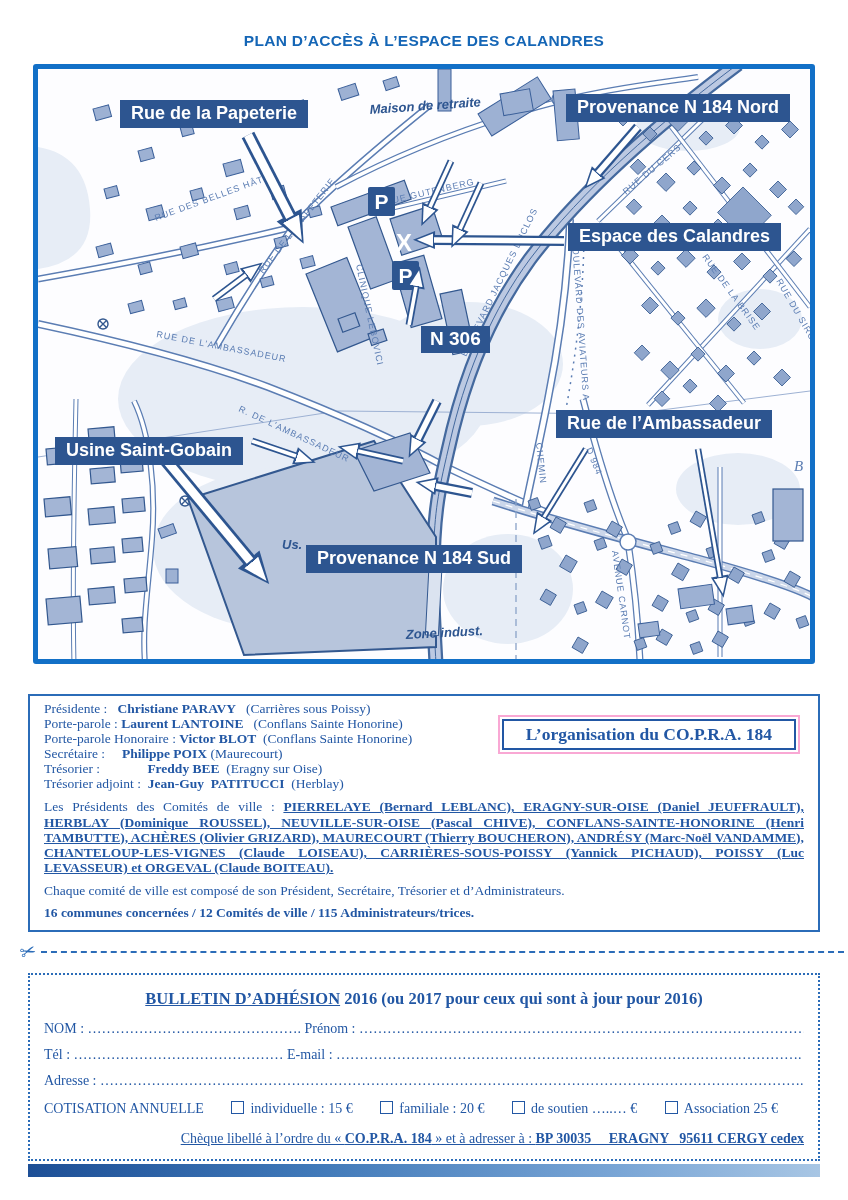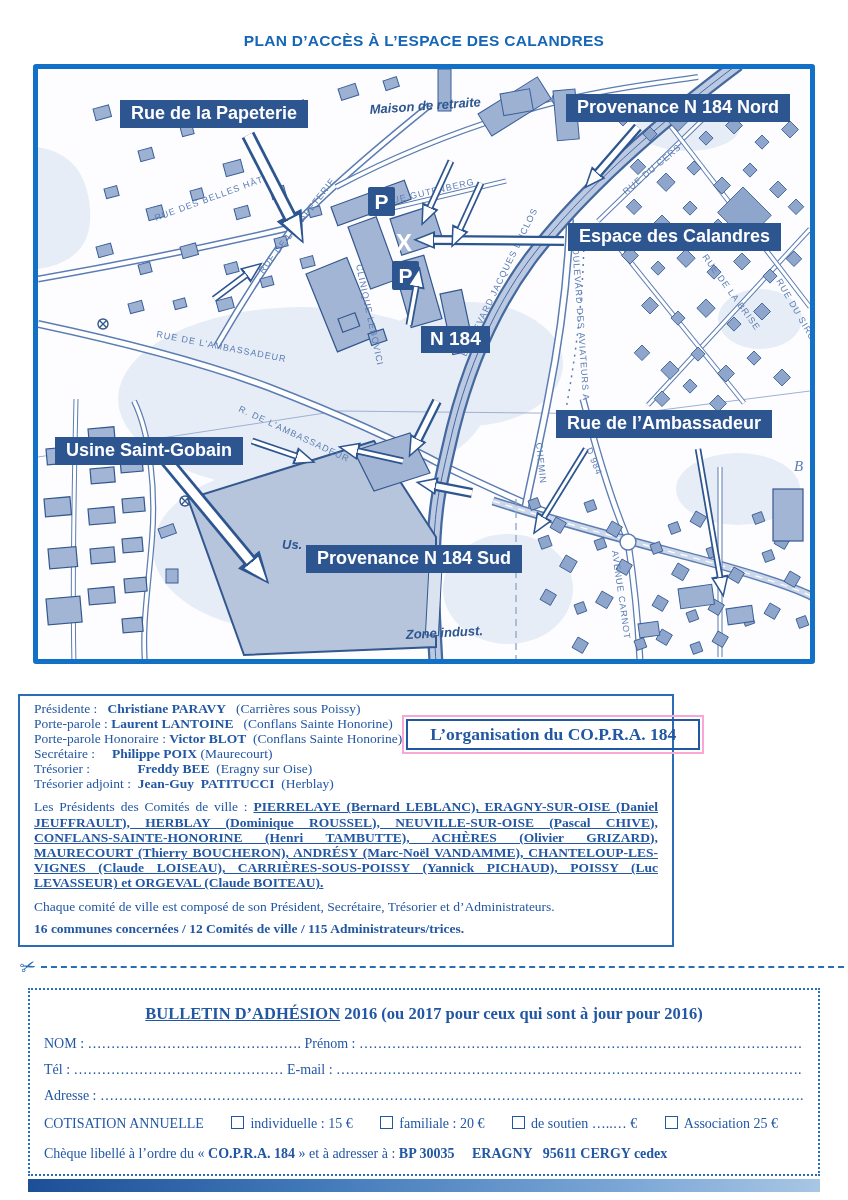--- a/index.html
+++ b/index.html
@@ -24,21 +24,21 @@
   .roadO{stroke:#ffffff;fill:none;}
   .aoT{stroke:#2d5590;stroke-width:14;fill:none;marker-end:url(#hb2);stroke-linecap:butt;}
   .aiT{stroke:#fff;stroke-width:8.5;fill:none;marker-end:url(#hw2);}
   .aoM{stroke:#2d5590;stroke-width:10;fill:none;marker-end:url(#hb);}
   .aiM{stroke:#fff;stroke-width:5.5;fill:none;marker-end:url(#hw);}
   .aoS{stroke:#2d5590;stroke-width:7;fill:none;marker-end:url(#hb);}
   .aiS{stroke:#fff;stroke-width:3.6;fill:none;marker-end:url(#hw);}
   .aoL{stroke:#2d5590;stroke-width:6.5;fill:none;marker-end:url(#hb);}
   .aiL{stroke:#fff;stroke-width:3;fill:none;marker-end:url(#hw);}
   
-  .org-box{box-sizing:border-box;margin:30px 0 0 18px;width:656px;border:2px solid #2b6cb8;
+  .org-box{box-sizing:border-box;margin:30px 0 0 28px;width:792px;border:2px solid #2b6cb8;
     padding:6px 14px 9px;color:#2257a4;font-size:13.5px;line-height:14.9px;}
   .org-top{display:flex;justify-content:space-between;align-items:flex-start;}
   .off{white-space:pre;}
   .off b{font-weight:bold;}
   .copra-outer{border:2px solid #f9a8d4;padding:2px;margin:13px 4px 0 0;}
   .copra-inner{border:2px solid #2257a4;padding:6px 22px;font-weight:bold;font-size:17.5px;white-space:nowrap;}
   .presidents{margin:8px 0 0;text-align:justify;line-height:15.2px;}
   .presidents b{font-weight:bold;text-decoration:underline;}
   .compo{margin:9px 0 0;}
   .stats{margin:7px 0 0;font-weight:bold;}
@@ -47,21 +47,21 @@
   .scissors{color:#2b6cb8;font-size:19px;transform:rotate(-18deg);line-height:1;}
   .dash{flex:1;border-top:2px dashed #2b6cb8;margin-left:5px;}
   
   .bulletin{box-sizing:border-box;margin:12px 0 0 28px;width:792px;border:2px dotted #2b6cb8;
     padding:10px 14px 12px;color:#2257a4;font-size:14px;}
   .b-title{text-align:center;font-weight:bold;font-size:16.5px;margin:4px 0 12px;}
   .b-title .u{text-decoration:underline;}
   .b-row{white-space:pre;overflow:hidden;margin-top:10px;}
   .b-cot{display:flex;justify-content:space-between;margin-top:12px;padding-right:26px;white-space:nowrap;align-items:flex-end;}
   .cb{display:inline-block;width:11px;height:11px;border:1px solid #2257a4;margin-right:6px;vertical-align:-1px;}
-  .b-cheque{text-align:left;margin-top:14px;white-space:pre;}
+  .b-cheque{text-align:right;margin-top:14px;white-space:pre;text-decoration:underline;}
   .b-cheque b{font-weight:bold;}
   .bottom-bar{margin:3px 0 0 28px;width:792px;height:13px;
     background:linear-gradient(90deg,#1d4f96,#3f78b8 35%,#7aa6d6 75%,#a8c6e4);}
 </style>
 </head>
 <body>
 
 <div class="page">
 
   <h1 class="page-title">PLAN D’ACCÈS À L’ESPACE DES CALANDRES</h1>
@@ -400,21 +400,21 @@
         <g>
             <path class="aoL" d="M660,380 L682,508"></path>
             <path class="aiL" d="M660,380 L682,508"></path>
           </g>
       </g>
     </svg>
 
     <div class="map-label" style="left:82px;top:31px">Rue de la Papeterie</div>
     <div class="map-label" style="left:528px;top:25px">Provenance N 184 Nord</div>
     <div class="map-label" style="left:530px;top:154px">Espace des Calandres</div>
-    <div class="map-label small" style="left:383px;top:257px">N 184</div>
+    <div class="map-label small" style="left:383px;top:257px">N 306</div>
     <div class="map-label" style="left:17px;top:368px">Usine Saint-Gobain</div>
     <div class="map-label" style="left:518px;top:341px">Rue de l’Ambassadeur</div>
     <div class="map-label" style="left:268px;top:476px">Provenance N 184 Sud</div>
   </div>
 
   <div class="org-box">
     <div class="org-top">
       <div class="officers">
         <div class="off"><span>Présidente :   </span><b>Christiane PARAVY</b><span>   (Carrières sous Poissy)</span></div>
         <div class="off"><span>Porte-parole : </span><b>Laurent LANTOINE</b><span>   (Conflans Sainte Honorine)</span></div>

